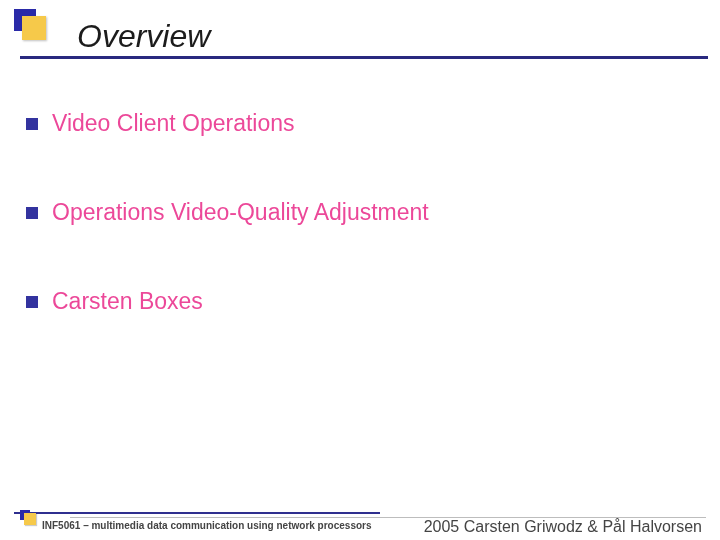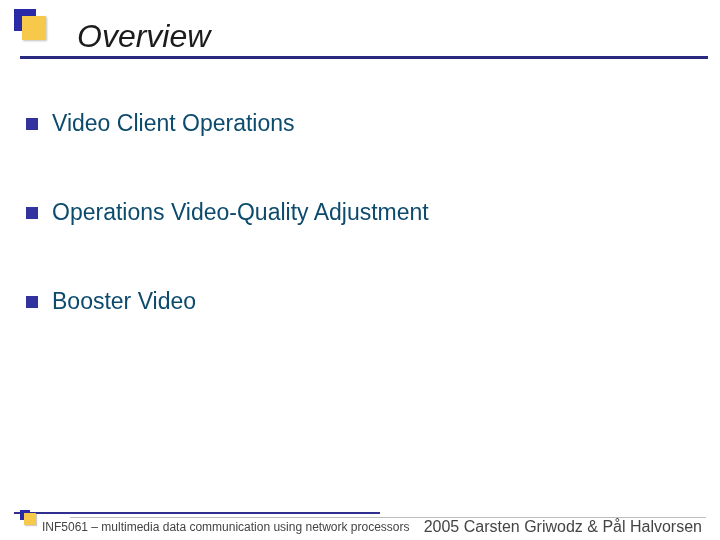--- a/index.html
+++ b/index.html
@@ -12,30 +12,30 @@
 
   .title-deco { position: absolute; top: 9px; left: 14px; width: 44px; height: 44px; }
   .sq-back { position: absolute; top: 0; left: 0; width: 22px; height: 22px; background: #2a2aa8; }
   .sq-front { position: absolute; top: 7px; left: 8px; width: 24px; height: 24px; background: #f6c94a; box-shadow: 1px 1px 2px rgba(0,0,0,.25); }
   .title-rule { position: absolute; top: 56px; left: 20px; width: 688px; height: 3px; background: #29297f; }
 
   
   .content { position: absolute; top: 110px; left: 26px; width: 670px; }
   .item { display: flex; align-items: flex-start; margin-bottom: 62px; }
   .bullet { width: 12px; height: 12px; background: #33339f; margin-top: 8px; margin-right: 14px; flex: 0 0 auto; }
-  .item-text { font-size: 23px; color: #0c4a6e; font-weight: 400; }
+  .item-text { font-size: 23px; color: #ec4899; font-weight: 400; }
 
   
   .footer { position: absolute; bottom: 0; left: 0; width: 720px; height: 22px; }
   .footer-rule-a { position: absolute; left: 14px; top: -6px; width: 366px; height: 2px; background: #2f2f8f; }
   .footer-rule-b { position: absolute; left: 70px; top: -1px; width: 636px; height: 1px; background: #bdbdbd; }
   .footer-deco { position: absolute; left: 20px; top: -8px; width: 20px; height: 20px; }
   .f-sq-back { position: absolute; top: 0; left: 0; width: 10px; height: 10px; background: #2a2aa8; }
   .f-sq-front { position: absolute; top: 3px; left: 4px; width: 12px; height: 12px; background: #f6c94a; box-shadow: 1px 1px 1px rgba(0,0,0,.2); }
-  .footer-left { position: absolute; left: 42px; top: 2px; font-size: 12px; color: #444; }
+  .footer-left { position: absolute; left: 42px; top: 2px; font-size: 10px; color: #444; font-weight: bold; }
   .footer-right { position: absolute; right: 18px; top: 0; font-size: 16px; color: #444; }
 </style>
 </head>
 <body>
 
 <div class="slide">
 
   <div class="title-deco">
     <div class="sq-back"></div>
     <div class="sq-front"></div>
@@ -50,21 +50,21 @@
     <div class="item">
       <div class="bullet"></div>
       <div class="item-text">Video Client Operations</div>
     </div>
     <div class="item">
       <div class="bullet"></div>
       <div class="item-text">Operations Video-Quality Adjustment</div>
     </div>
     <div class="item">
       <div class="bullet"></div>
-      <div class="item-text">Booster Video</div>
+      <div class="item-text">Carsten Boxes</div>
     </div>
   </div>
 
   <div class="footer">
     <div class="footer-rule-a"></div>
     <div class="footer-rule-b"></div>
     <div class="footer-deco">
       <div class="f-sq-back"></div>
       <div class="f-sq-front"></div>
     </div>

